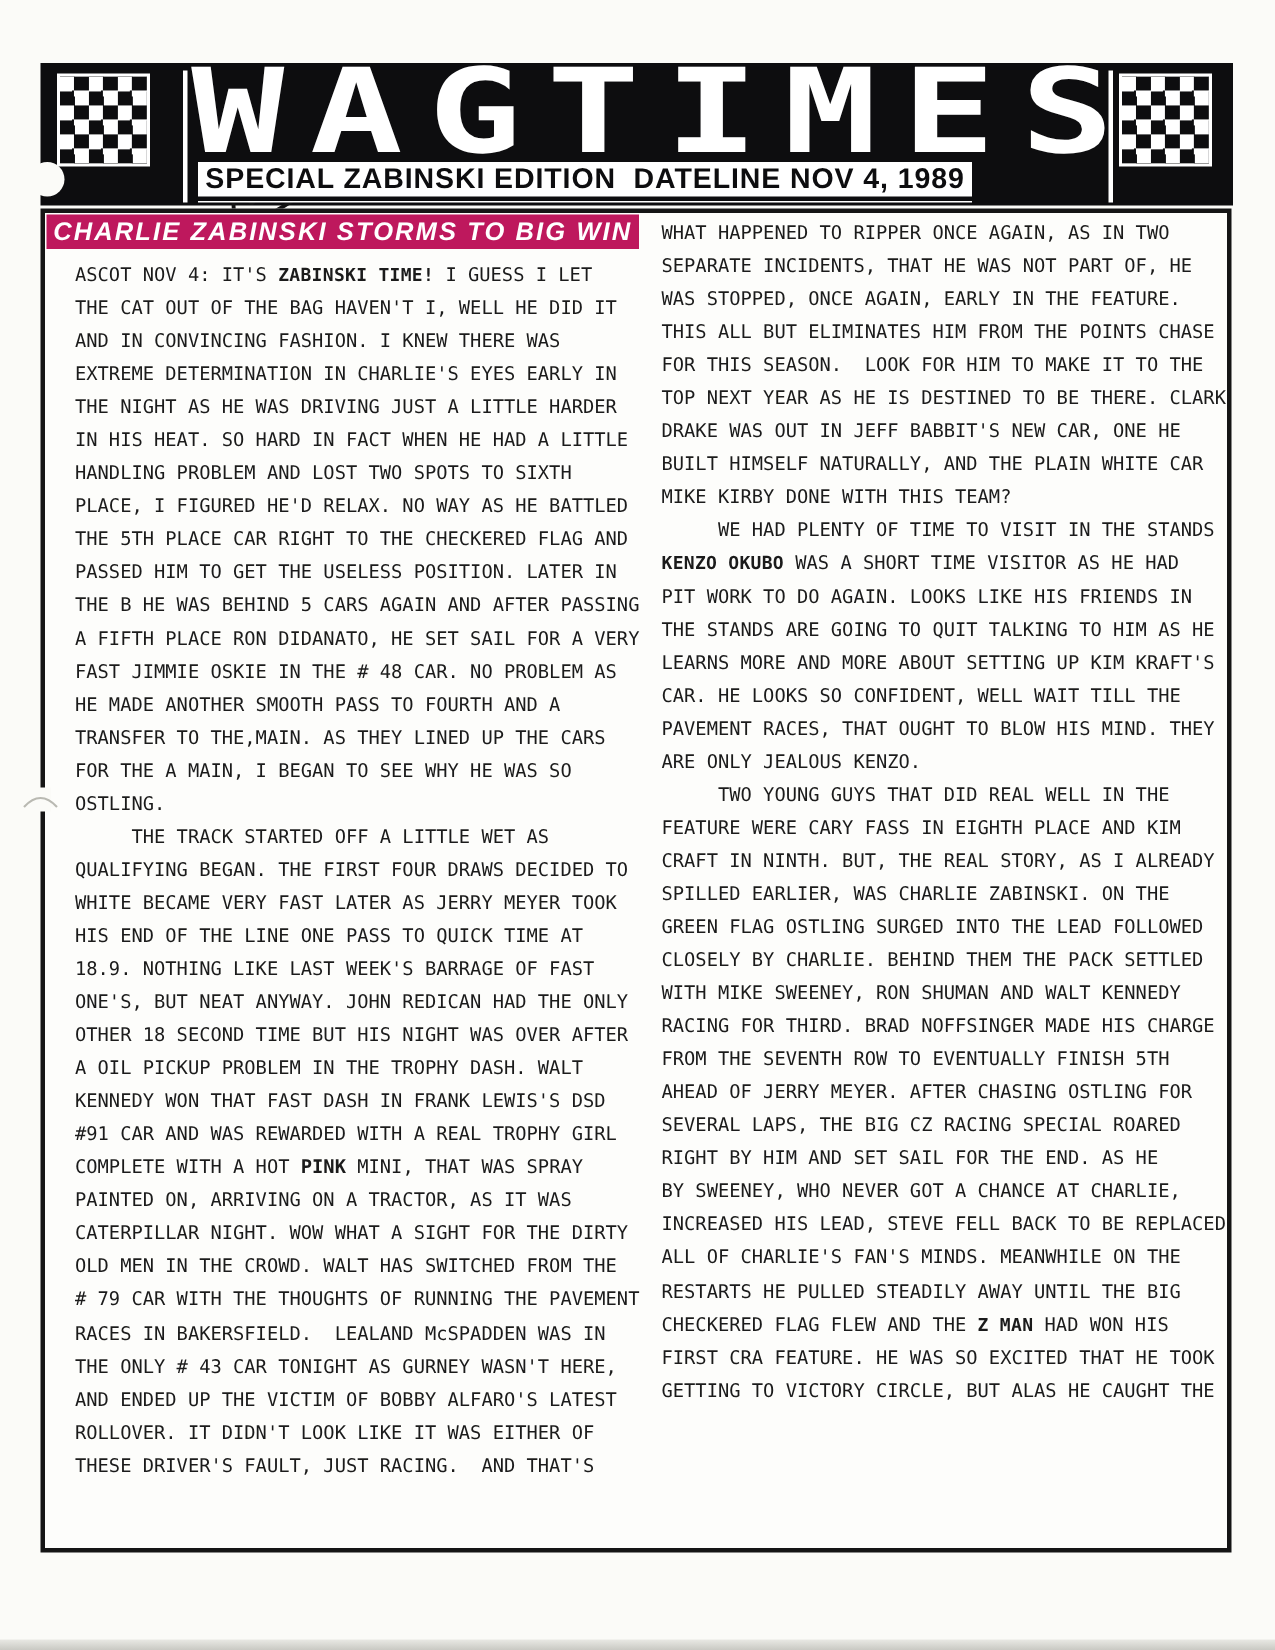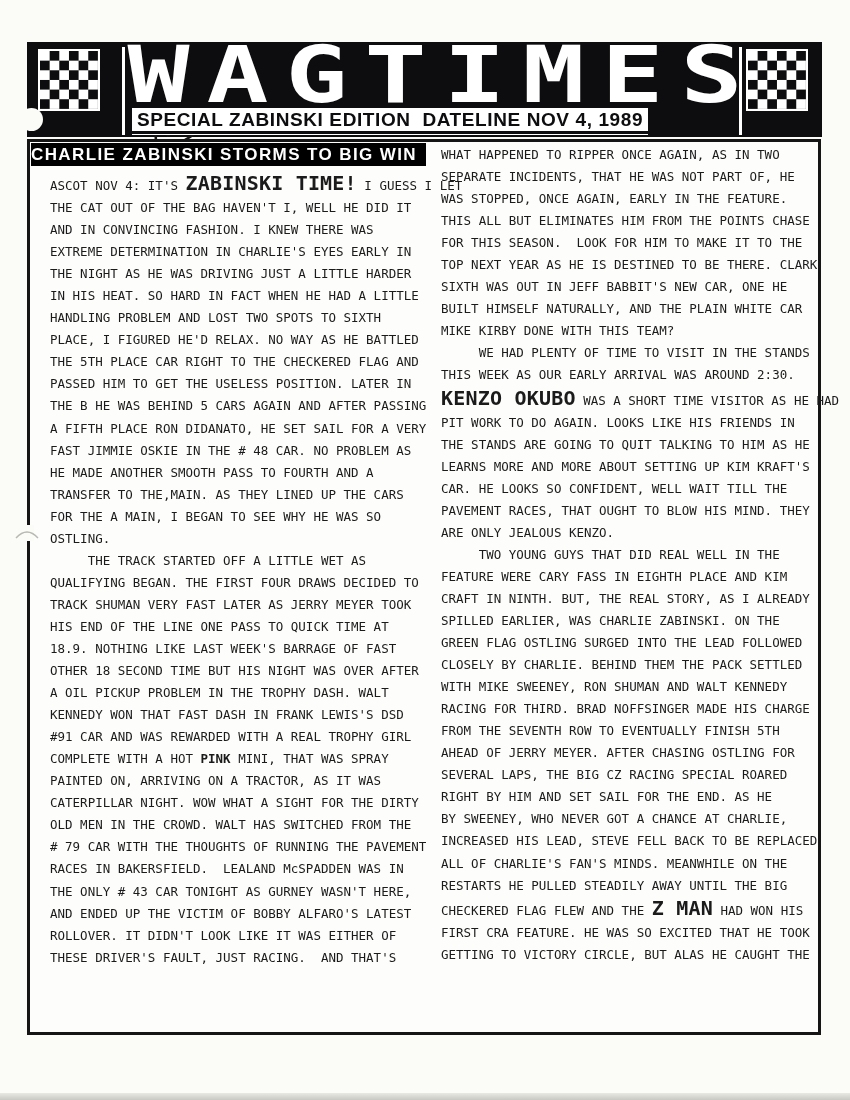--- a/index.html
+++ b/index.html
@@ -52,34 +52,34 @@
   
   .article-box{
     position:absolute;left:27px;top:139px;width:794px;height:896px;
     border:3px solid #151515;box-sizing:border-box;
     background:#fdfdfb;display:flex;
   }
   .col-left{width:397px;box-sizing:border-box;}
   .col-divider{width:3px;background:#151515;}
   .col-right{flex:1;box-sizing:border-box;padding:2px 2px 0 14px;}
   .headline-bar{
-    height:23px;margin:1px;background:#000000;
-    display:flex;align-items:center;justify-content:flex-start;
+    height:23px;margin:1px;background:#be185d;
+    display:flex;align-items:center;justify-content:center;font-style:italic;
   }
   .headline-bar span{
     color:#ffffff;font-family:"Liberation Sans", sans-serif;
     font-weight:800;font-size:17px;letter-spacing:1.4px;white-space:nowrap;
   }
   .body-lines-left{padding:5px 2px 0 20px;}
   .tline{
     white-space:pre;font-size:12.5px;line-height:22.05px;
     color:#1b1b1b;font-family:"DejaVu Sans Mono", monospace;
   }
   .tline .b1{font-weight:bold;}
-  .tline .b2{font-weight:bold;font-size:20px;letter-spacing:0.2px;}
+  .tline .b2{font-weight:bold;font-size:12px;letter-spacing:0.2px;}
   
   .border-break{position:absolute;left:14px;top:522px;}
   .scan-edge{
     position:absolute;left:0;bottom:0;width:850px;height:7px;
     background:linear-gradient(#e9e9e4,#c9c9c3);
   }
 </style>
 </head>
 <body>
 
@@ -134,23 +134,24 @@
         <div class="tline">PASSED HIM TO GET THE USELESS POSITION. LATER IN</div>
         <div class="tline">THE B HE WAS BEHIND 5 CARS AGAIN AND AFTER PASSING</div>
         <div class="tline">A FIFTH PLACE RON DIDANATO, HE SET SAIL FOR A VERY</div>
         <div class="tline">FAST JIMMIE OSKIE IN THE # 48 CAR. NO PROBLEM AS</div>
         <div class="tline">HE MADE ANOTHER SMOOTH PASS TO FOURTH AND A</div>
         <div class="tline">TRANSFER TO THE,MAIN. AS THEY LINED UP THE CARS</div>
         <div class="tline">FOR THE A MAIN, I BEGAN TO SEE WHY HE WAS SO</div>
         <div class="tline">OSTLING.</div>
         <div class="tline">     THE TRACK STARTED OFF A LITTLE WET AS</div>
         <div class="tline">QUALIFYING BEGAN. THE FIRST FOUR DRAWS DECIDED TO</div>
-        <div class="tline">TRACK SHUMAN VERY FAST LATER AS JERRY MEYER TOOK</div>
+        <div class="tline">WHITE BECAME VERY FAST LATER AS JERRY MEYER TOOK</div>
         <div class="tline">HIS END OF THE LINE ONE PASS TO QUICK TIME AT</div>
         <div class="tline">18.9. NOTHING LIKE LAST WEEK'S BARRAGE OF FAST</div>
+        <div class="tline">ONE'S, BUT NEAT ANYWAY. JOHN REDICAN HAD THE ONLY</div>
         <div class="tline">OTHER 18 SECOND TIME BUT HIS NIGHT WAS OVER AFTER</div>
         <div class="tline">A OIL PICKUP PROBLEM IN THE TROPHY DASH. WALT</div>
         <div class="tline">KENNEDY WON THAT FAST DASH IN FRANK LEWIS'S DSD</div>
         <div class="tline">#91 CAR AND WAS REWARDED WITH A REAL TROPHY GIRL</div>
         <div class="tline"><span>COMPLETE WITH A HOT </span><span class="b1">PINK</span><span> MINI, THAT WAS SPRAY</span></div>
         <div class="tline">PAINTED ON, ARRIVING ON A TRACTOR, AS IT WAS</div>
         <div class="tline">CATERPILLAR NIGHT. WOW WHAT A SIGHT FOR THE DIRTY</div>
         <div class="tline">OLD MEN IN THE CROWD. WALT HAS SWITCHED FROM THE</div>
         <div class="tline"># 79 CAR WITH THE THOUGHTS OF RUNNING THE PAVEMENT</div>
         <div class="tline">RACES IN BAKERSFIELD.  LEALAND McSPADDEN WAS IN</div>
@@ -161,25 +162,24 @@
       </div>
   </div>
   <div class="col-divider"></div>
   <div class="col-right" id="col-right-lines">
       <div class="tline">WHAT HAPPENED TO RIPPER ONCE AGAIN, AS IN TWO</div>
       <div class="tline">SEPARATE INCIDENTS, THAT HE WAS NOT PART OF, HE</div>
       <div class="tline">WAS STOPPED, ONCE AGAIN, EARLY IN THE FEATURE.</div>
       <div class="tline">THIS ALL BUT ELIMINATES HIM FROM THE POINTS CHASE</div>
       <div class="tline">FOR THIS SEASON.  LOOK FOR HIM TO MAKE IT TO THE</div>
       <div class="tline">TOP NEXT YEAR AS HE IS DESTINED TO BE THERE. CLARK</div>
-      <div class="tline">SIXTH WAS OUT IN JEFF BABBIT'S NEW CAR, ONE HE</div>
+      <div class="tline">DRAKE WAS OUT IN JEFF BABBIT'S NEW CAR, ONE HE</div>
       <div class="tline">BUILT HIMSELF NATURALLY, AND THE PLAIN WHITE CAR</div>
       <div class="tline">MIKE KIRBY DONE WITH THIS TEAM?</div>
       <div class="tline">     WE HAD PLENTY OF TIME TO VISIT IN THE STANDS</div>
-      <div class="tline">THIS WEEK AS OUR EARLY ARRIVAL WAS AROUND 2:30.</div>
       <div class="tline"><span class="b2">KENZO OKUBO</span><span> WAS A SHORT TIME VISITOR AS HE HAD</span></div>
       <div class="tline">PIT WORK TO DO AGAIN. LOOKS LIKE HIS FRIENDS IN</div>
       <div class="tline">THE STANDS ARE GOING TO QUIT TALKING TO HIM AS HE</div>
       <div class="tline">LEARNS MORE AND MORE ABOUT SETTING UP KIM KRAFT'S</div>
       <div class="tline">CAR. HE LOOKS SO CONFIDENT, WELL WAIT TILL THE</div>
       <div class="tline">PAVEMENT RACES, THAT OUGHT TO BLOW HIS MIND. THEY</div>
       <div class="tline">ARE ONLY JEALOUS KENZO.</div>
       <div class="tline">     TWO YOUNG GUYS THAT DID REAL WELL IN THE</div>
       <div class="tline">FEATURE WERE CARY FASS IN EIGHTH PLACE AND KIM</div>
       <div class="tline">CRAFT IN NINTH. BUT, THE REAL STORY, AS I ALREADY</div>

